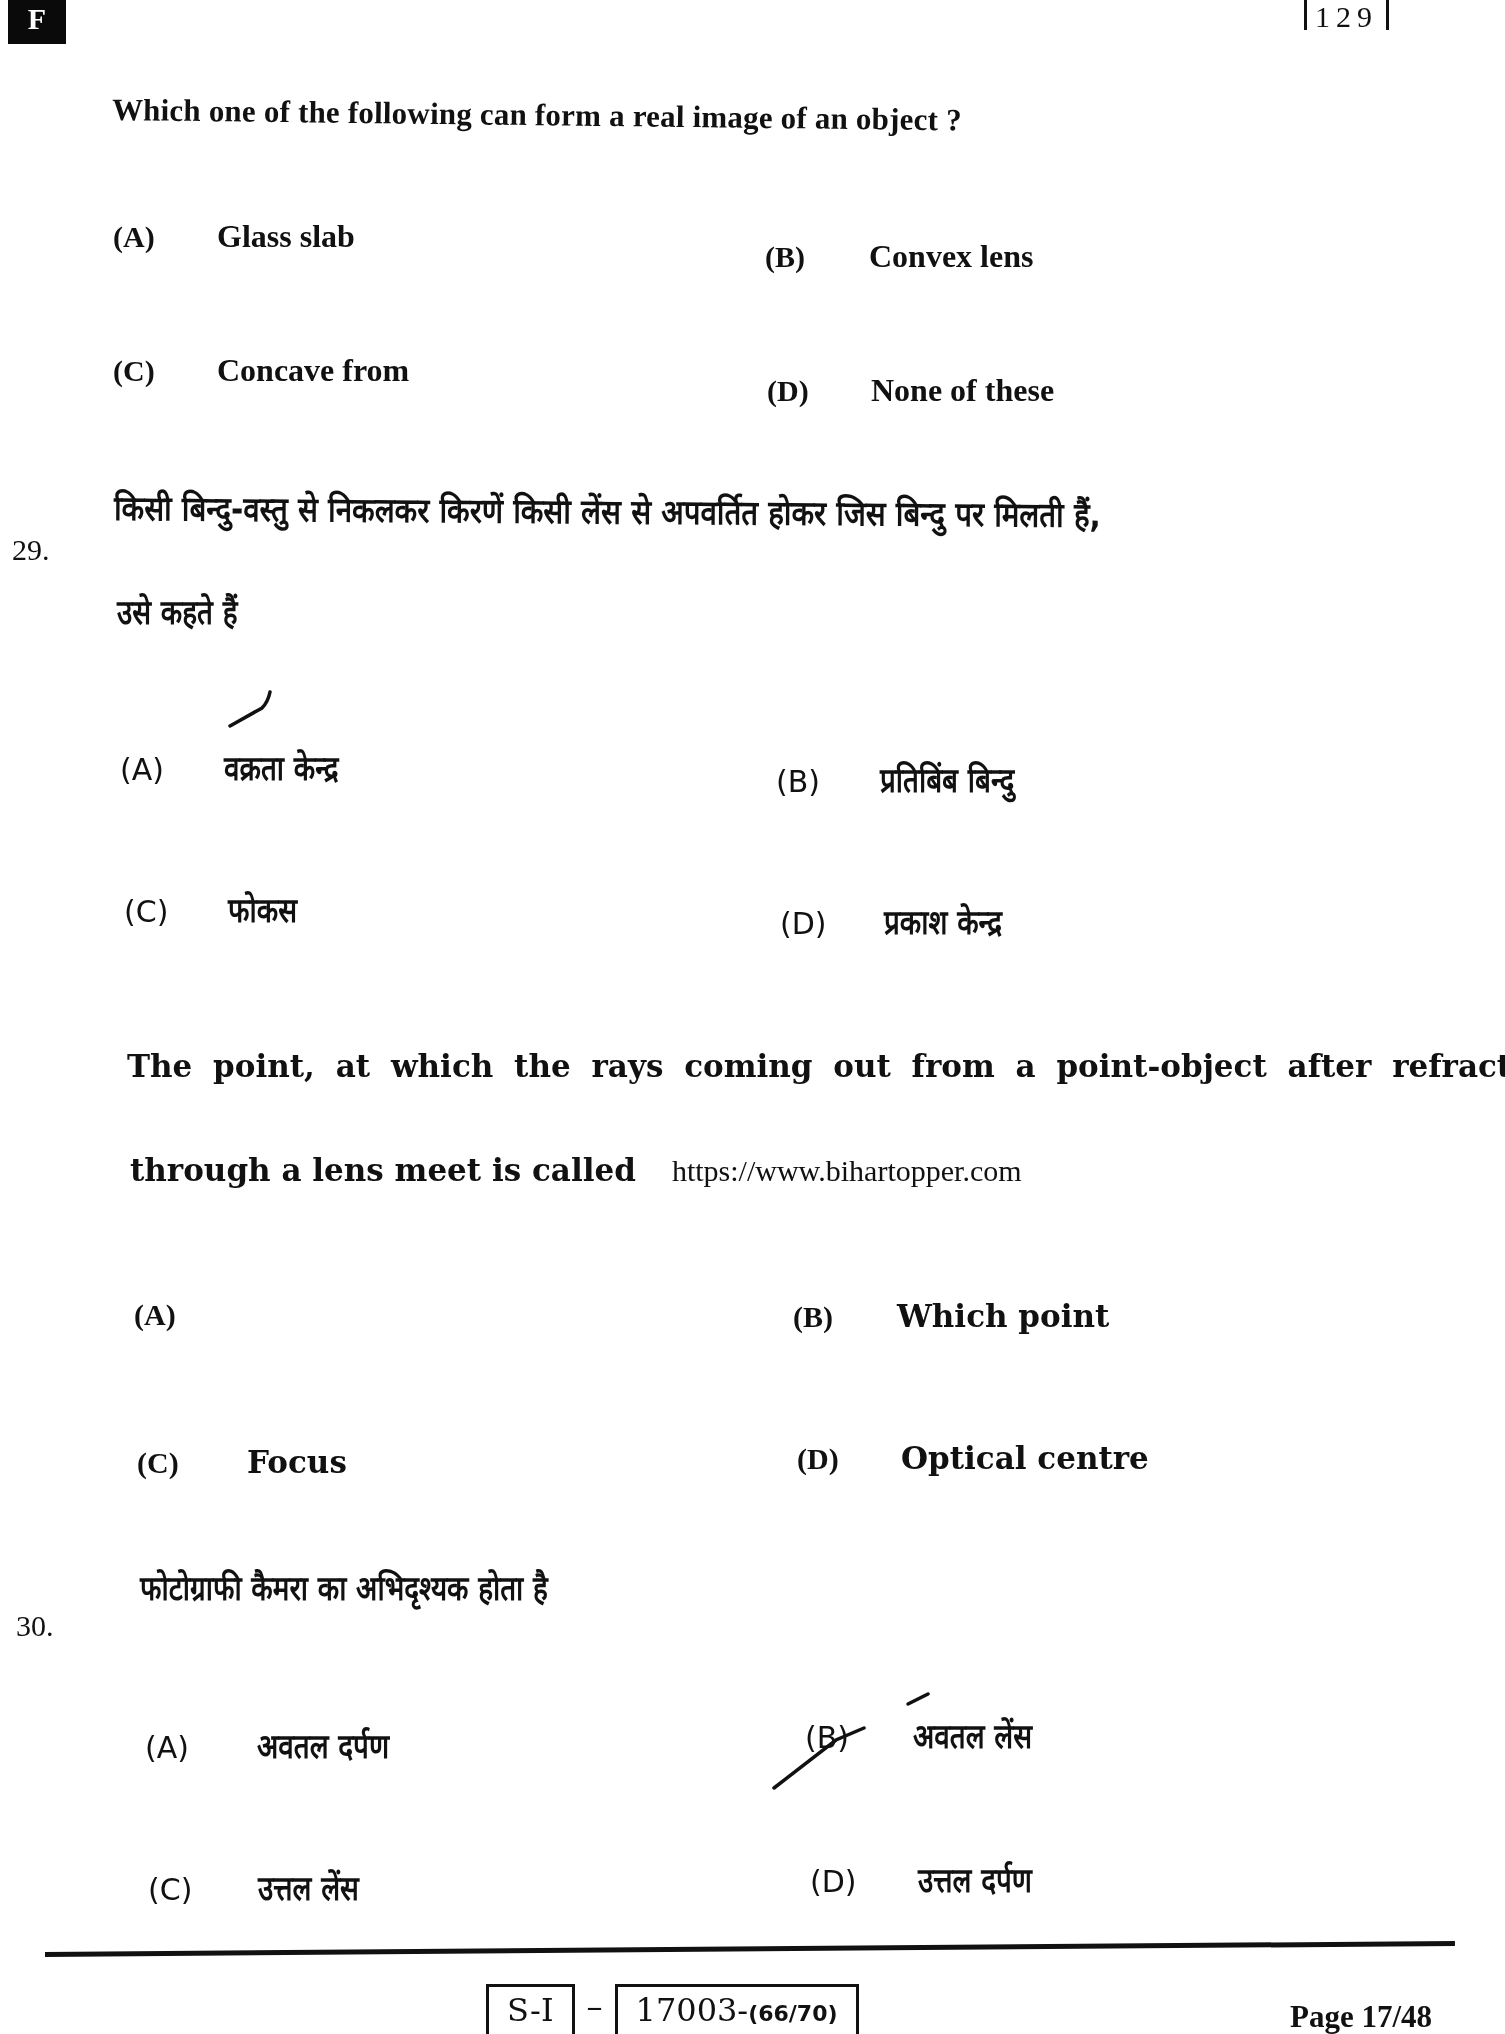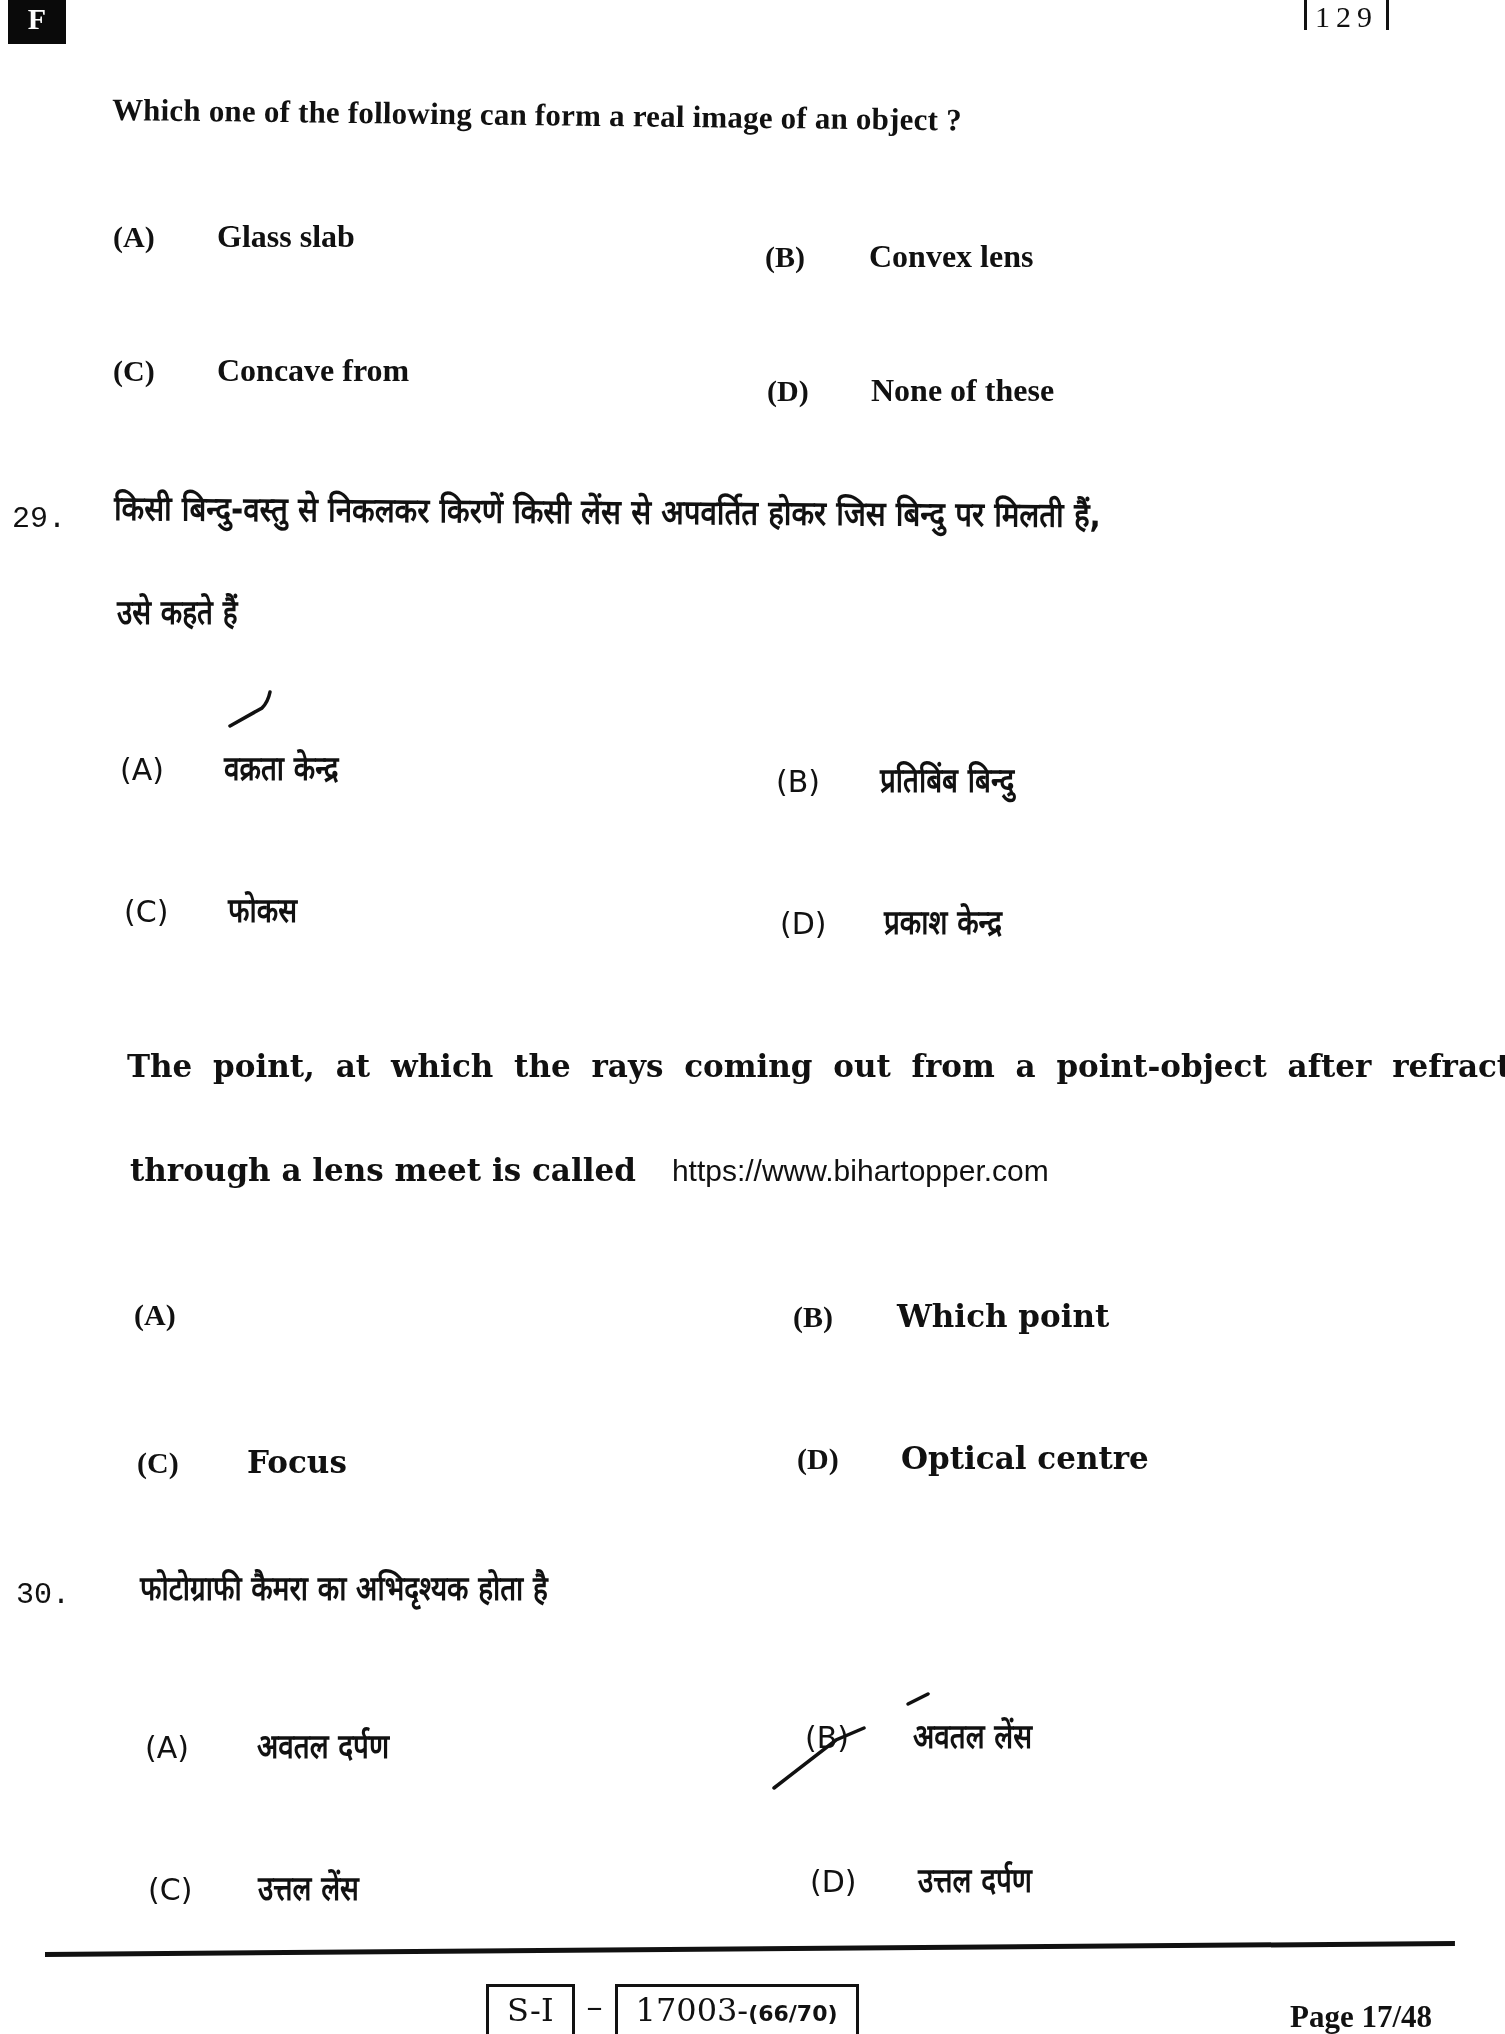--- a/index.html
+++ b/index.html
@@ -29,25 +29,25 @@
       transform: scaleX(0.82); transform-origin: left center; white-space: nowrap;
     }
     .en-serif {
       font-family: "DejaVu Serif", serif; font-size: 31px; font-weight: bold;
       white-space: nowrap; word-spacing: 8px;
     }
     .opt { position: absolute; display: flex; align-items: baseline; white-space: nowrap; }
     .opt .lbl { display: inline-block; width: 104px; }
     .lbl-sans { font-family: "DejaVu Sans", sans-serif; font-size: 30px; }
     .lbl-serif { font-family: "Liberation Serif", serif; font-size: 30px; font-weight: bold; }
-    .qnum { position: absolute; font-family: Liberation Mono, monospace; font-size: 30px; }
+    .qnum { position: absolute; font-family: Liberation Serif, serif; font-size: 30px; margin-top: 31px; }
 
     .txt-cond { font-family: "Liberation Serif", serif; font-size: 32px; font-weight: bold; }
     .txt-slab { font-family: "DejaVu Serif", serif; font-size: 31px; font-weight: bold; }
-    .url { font-family: Liberation Sans, sans-serif; font-size: 30px; font-weight: normal; margin-left: 36px; word-spacing: 0; }
+    .url { font-family: Liberation Serif, serif; font-size: 30px; font-weight: normal; margin-left: 36px; word-spacing: 0; }
 
     .tick { position: absolute; }
 
     .footer-line {
       position: absolute; left: 45px; top: 1952px; width: 1410px; height: 5px;
       background: #111; transform: rotate(-0.45deg); transform-origin: left center;
     }
     .footer {
       position: absolute; left: 486px; top: 1984px; display: flex; align-items: center;
       font-family: "DejaVu Serif", serif;

